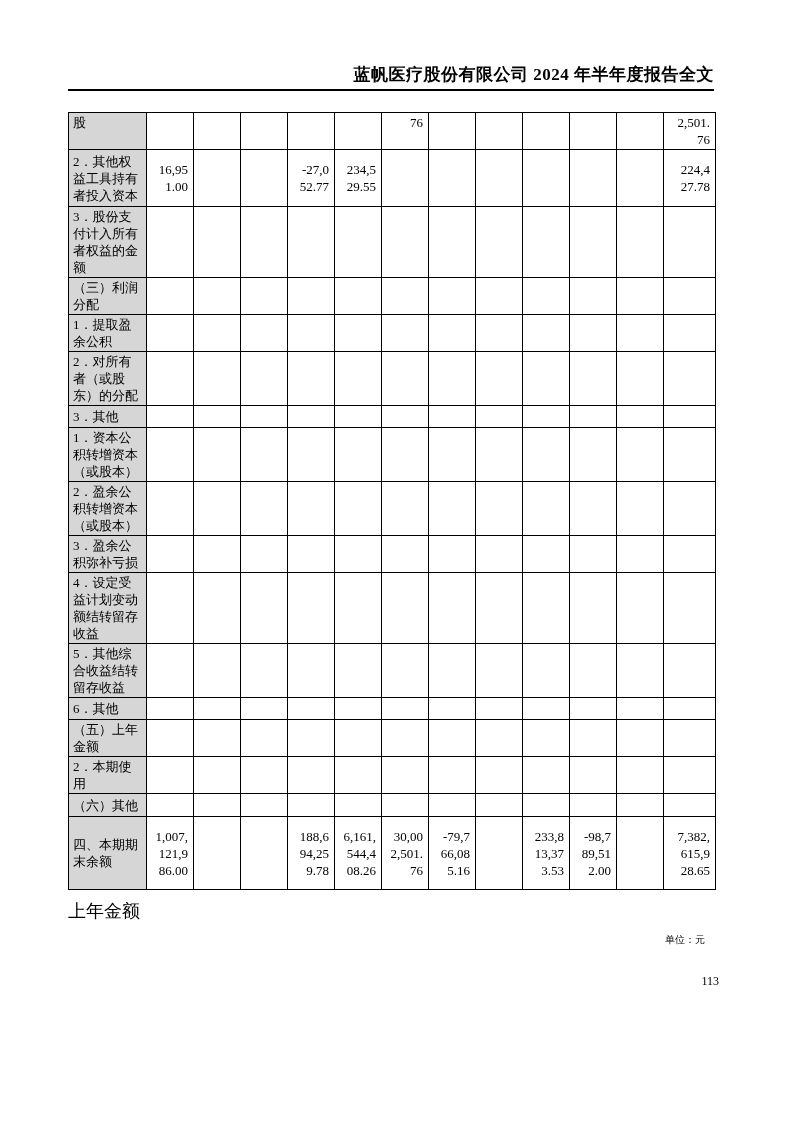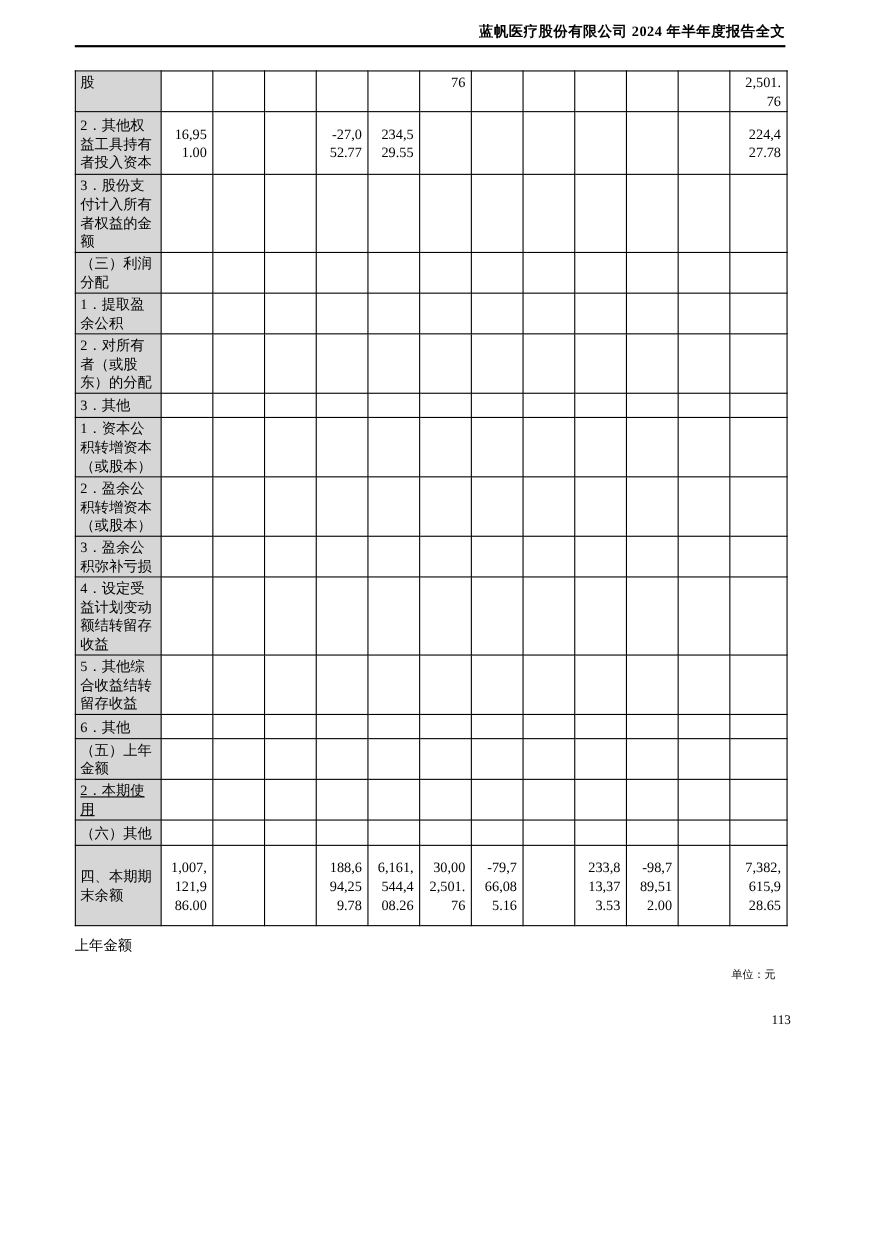--- a/index.html
+++ b/index.html
@@ -6,24 +6,24 @@
   html,body { margin:0; padding:0; background:#ffffff; }
   body {
     width:793px; height:1122px;
     font-family:"Liberation Serif","DejaVu Serif",serif;
     color:#000;
   }
   .page { position:relative; width:793px; height:1122px; overflow:hidden; }
   .content { margin-left:68px; width:646px; }
 
   .doc-header {
-    padding-top:20px;
+    padding-top:63px;
     padding-bottom:3px;
     text-align:right;
-    font-size:13px;
+    font-size:17px;
     font-weight:bold;
     border-bottom:2px solid #000;
     letter-spacing:0.5px;
   }
 
   table.equity {
     border-collapse:collapse;
     table-layout:fixed;
     width:647px;
     margin-top:21px;
@@ -46,21 +46,21 @@
   }
   td.val {
     text-align:right;
     vertical-align:middle;
     padding:1px 5px 1px 8px;
     word-break:break-all;
   }
   td.val.last { padding:1px 5px 1px 12px; }
   tr.top-align th, tr.top-align td { vertical-align:top; }
 
-  .below-label { margin-top:9px; font-size:13px; text-align:left; }
+  .below-label { margin-top:9px; font-size:18px; text-align:left; }
   .unit-label  { margin-top:10px; font-size:10px; text-align:right; padding-right:9px; }
   .page-num    { margin-top:27px; font-size:12px; text-align:right; margin-right:-5px; }
 </style>
 </head>
 <body>
 
 <div class="page">
   <div class="content">
 
     <div class="doc-header">
@@ -288,21 +288,21 @@
             <td class="val"></td>
             <td class="val"></td>
             <td class="val"></td>
             <td class="val"></td>
             <td class="val"></td>
             <td class="val"></td>
             <td class="val"></td>
             <td class="val"></td>
             <td class="val last"></td>
           </tr>
-          <tr style="height: 36px; text-decoration: underline;">
+          <tr style="height: 36px;">
             <th class="lbl">2．本期使用</th>
             <td class="val"></td>
             <td class="val"></td>
             <td class="val"></td>
             <td class="val"></td>
             <td class="val"></td>
             <td class="val"></td>
             <td class="val"></td>
             <td class="val"></td>
             <td class="val"></td>

